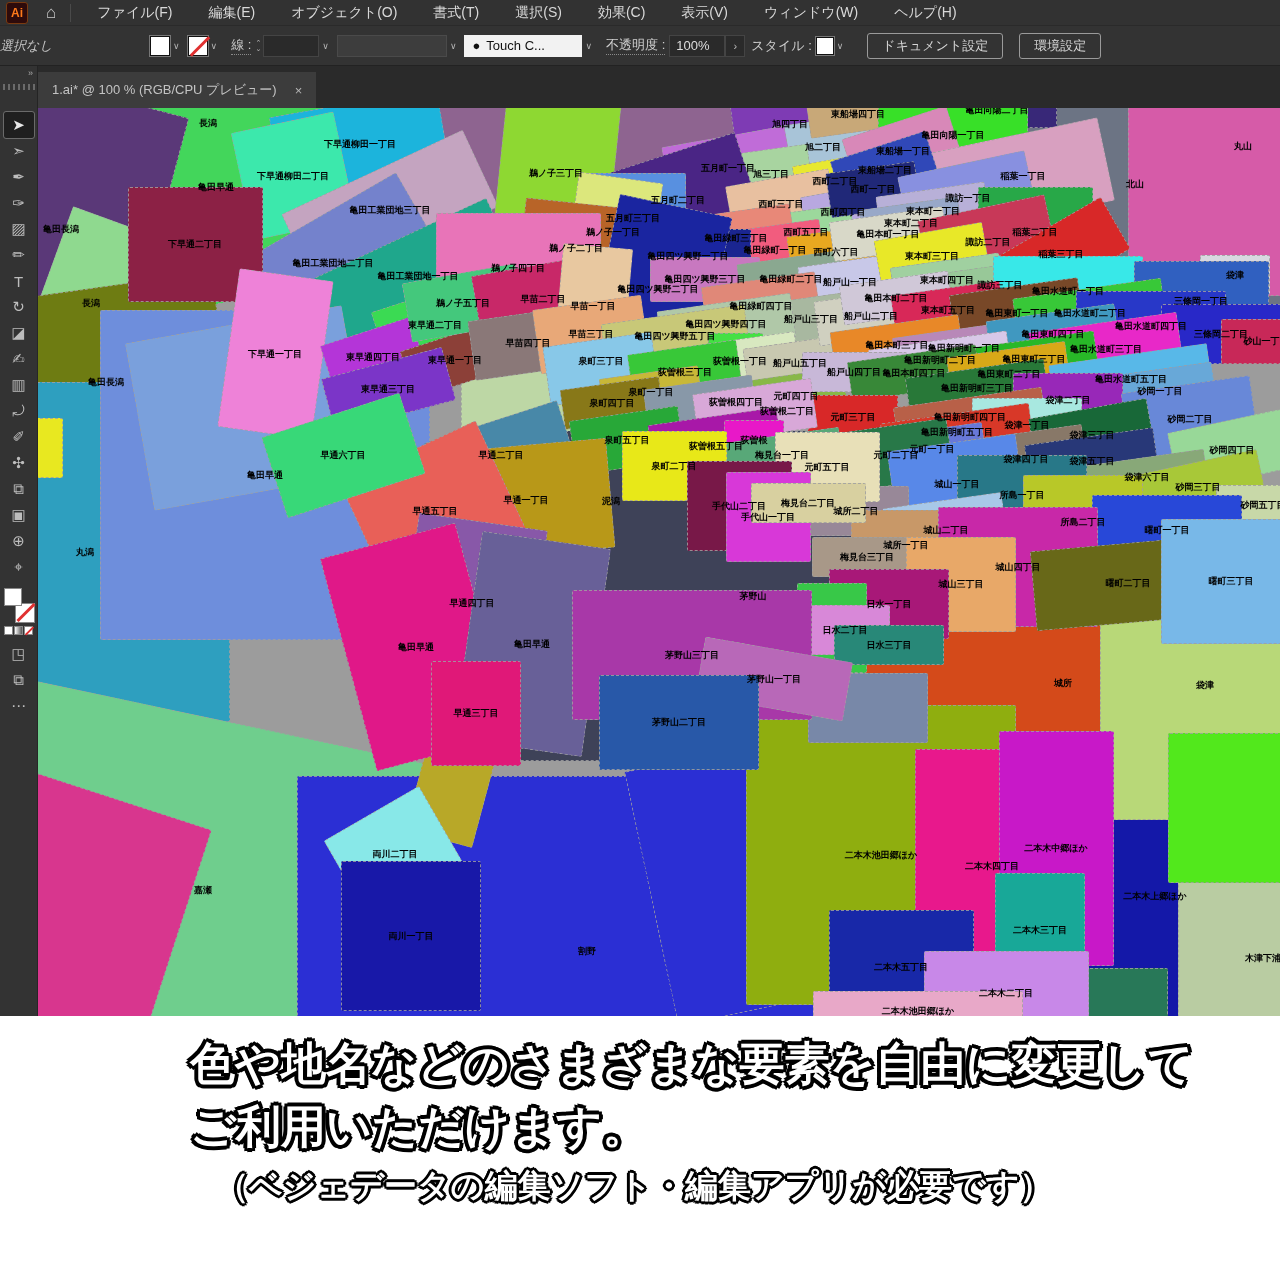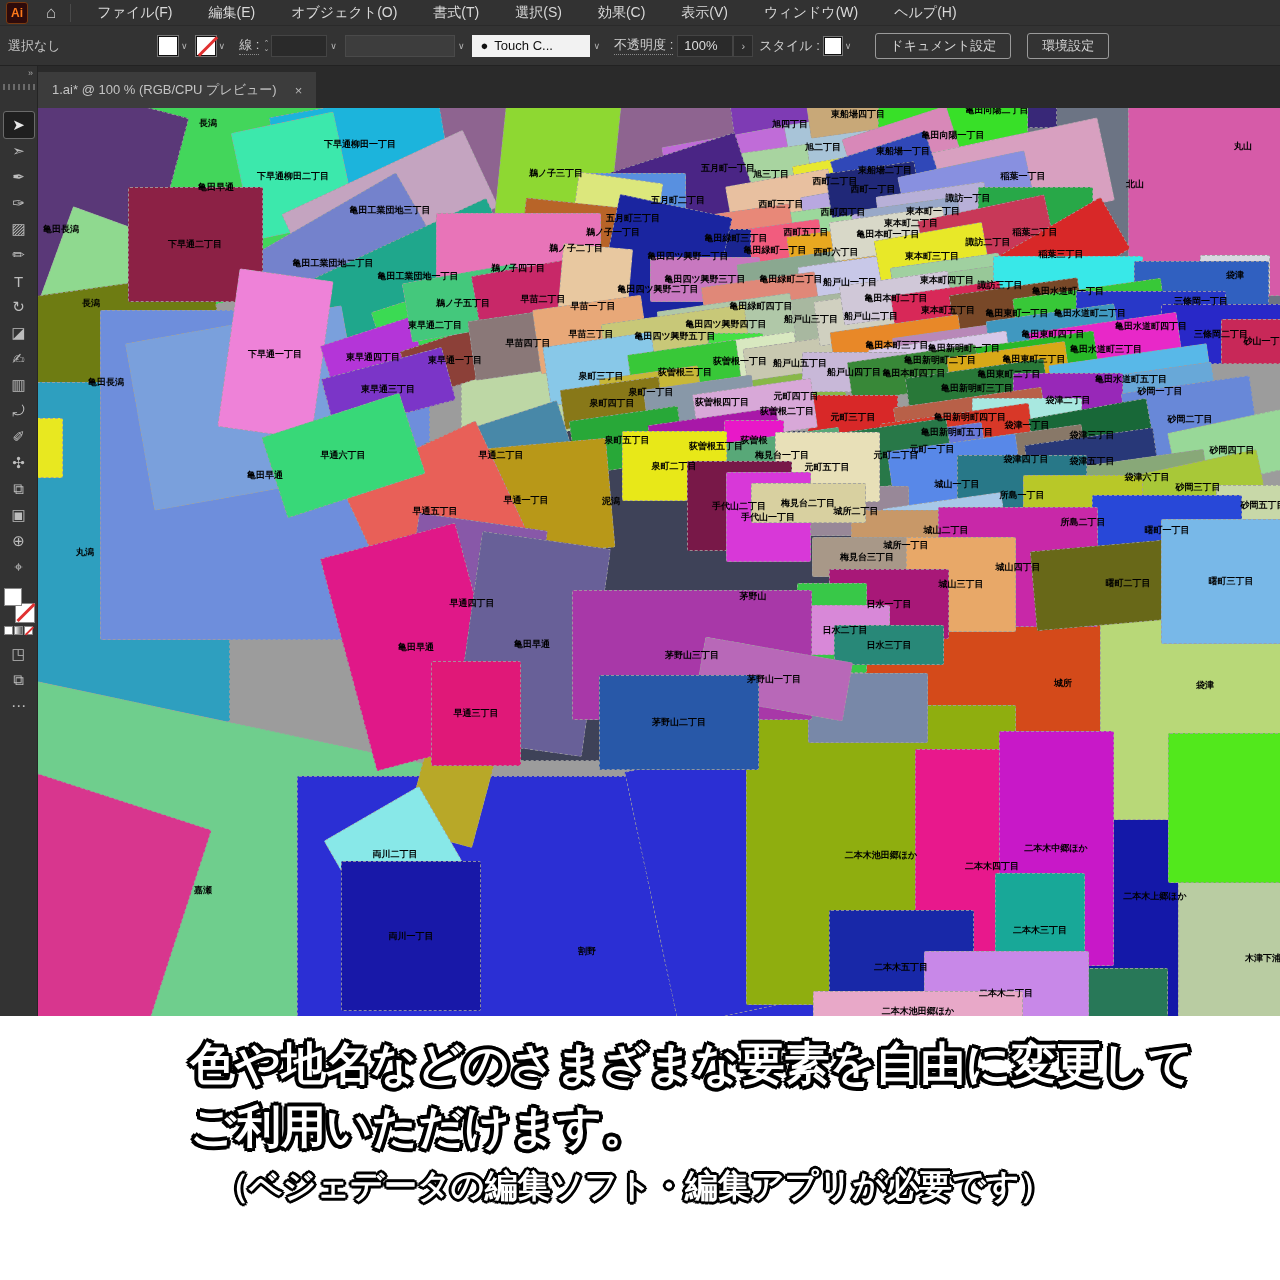--- a/index.html
+++ b/index.html
@@ -8,21 +8,21 @@
 
   
   .menubar { position:absolute; left:0; top:0; width:1280px; height:26px; background:#323232; display:flex; align-items:center; border-bottom:1px solid #2a2a2a; }
   .ai-logo { width:22px; height:22px; margin-left:6px; background:#2e0b0b; color:#ff7a1a; font-weight:700; font-size:12px; display:flex; align-items:center; justify-content:center; border-radius:3px; border:1px solid #7a3a10; }
   .home-ic { color:#c9c9c9; font-size:17px; margin:0 14px 0 18px; }
   .menu-sep { width:1px; height:18px; background:#4a4a4a; margin-right:14px; }
   .menu-item { color:#d9d9d9; font-size:14px; margin:0 12px; white-space:nowrap; cursor:default; }
 
   
   .controlbar { position:absolute; left:0; top:26px; width:1280px; height:40px; background:#333333; border-bottom:1px solid #222; display:flex; align-items:center; font-size:13px; color:#cfcfcf; }
-  .cb-status { margin-left:8px; width:150px; color:#c6c6c6; }
+  .cb-status { margin-left:0; width:150px; color:#c6c6c6;font-style:italic; }
   .swatch { width:20px; height:20px; background:#fff; border:1px solid #111; box-shadow:0 0 0 1px #777; position:relative; }
   .swatch.none:after { content:""; position:absolute; left:-2px; top:8px; width:26px; height:3px; background:#e03030; transform:rotate(-45deg); }
   .chev { color:#b5b5b5; font-size:9px; margin:0 8px 0 3px; }
   .cb-label { margin:0 4px 0 6px; white-space:nowrap; }
   .dotted-u { border-bottom:1px dotted #8a8a8a; }
   .stepper { display:flex; flex-direction:column; font-size:7px; color:#bbb; line-height:6px; margin-right:2px; }
   .field { background:#2a2a2a; border:1px solid #444; height:22px; min-width:56px; display:flex; align-items:center; padding:0 6px; color:#ddd; }
   .field.disabled { background:#3d3d3d; border-color:#4a4a4a; min-width:110px; color:#777; }
   .brush-dd { background:#f2f2f2; color:#111; height:22px; display:flex; align-items:center; padding:0 8px; min-width:118px; font-size:13px; }
   .brush-dot { font-size:13px; margin-right:6px; }
@@ -397,21 +397,21 @@
       <span class="region-label" style="left: 505px; top: 191px;">早苗二丁目</span>
       <span class="region-label" style="left: 555px; top: 198px;">早苗一丁目</span>
       <span class="region-label" style="left: 723px; top: 198px;">亀田緑町四丁目</span>
       <span class="region-label" style="left: 773px; top: 211px;">船戸山三丁目</span>
       <span class="region-label" style="left: 688px; top: 216px;">亀田四ツ興野四丁目</span>
       <span class="region-label" style="left: 490px; top: 235px;">早苗四丁目</span>
       <span class="region-label" style="left: 553px; top: 226px;">早苗三丁目</span>
       <span class="region-label" style="left: 637px; top: 228px;">亀田四ツ興野五丁目</span>
       <span class="region-label" style="left: 702px; top: 253px;">荻曽根一丁目</span>
       <span class="region-label" style="left: 762px; top: 255px;">船戸山五丁目</span>
-      <span class="region-label" style="left: 563px; top: 268px;">泉町三丁目</span>
+      <span class="region-label" style="left: 563px; top: 253px;">泉町三丁目</span>
       <span class="region-label" style="left: 647px; top: 264px;">荻曽根三丁目</span>
       <span class="region-label" style="left: 833px; top: 208px;">船戸山二丁目</span>
       <span class="region-label" style="left: 613px; top: 284px;">泉町一丁目</span>
       <span class="region-label" style="left: 758px; top: 288px;">元町四丁目</span>
       <span class="region-label" style="left: 820px; top: 6px;">東船場四丁目</span>
       <span class="region-label" style="left: 959px; top: 2px;">亀田向陽二丁目</span>
       <span class="region-label" style="left: 915px; top: 27px;">亀田向陽一丁目</span>
       <span class="region-label" style="left: 865px; top: 43px;">東船場一丁目</span>
       <span class="region-label" style="left: 985px; top: 68px;">稲葉一丁目</span>
       <span class="region-label" style="left: 847px; top: 62px;">東船場二丁目</span>
@@ -472,21 +472,21 @@
       <span class="region-label" style="left: 868px; top: 437px;">城所一丁目</span>
       <span class="region-label" style="left: 829px; top: 449px;">梅見台三丁目</span>
       <span class="region-label" style="left: 980px; top: 459px;">城山四丁目</span>
       <span class="region-label" style="left: 1090px; top: 475px;">曙町二丁目</span>
       <span class="region-label" style="left: 1193px; top: 473px;">曙町三丁目</span>
       <span class="region-label" style="left: 923px; top: 476px;">城山三丁目</span>
       <span class="region-label" style="left: 851px; top: 496px;">日水一丁目</span>
       <span class="region-label" style="left: 807px; top: 522px;">日水二丁目</span>
       <span class="region-label" style="left: 851px; top: 537px;">日水三丁目</span>
       <span class="region-label" style="left: 574px; top: 295px;">泉町四丁目</span>
-      <span class="region-label" style="left: 684px; top: 294px; text-align: center;">荻曽根四丁目</span>
+      <span class="region-label" style="left: 698px; top: 294px; text-align: center;">荻曽根四丁目</span>
       <span class="region-label" style="left: 717px; top: 303px; margin-left: 32px;">荻曽根二丁目</span>
       <span class="region-label" style="left: 589px; top: 332px;">泉町五丁目</span>
       <span class="region-label" style="left: 678px; top: 338px;">荻曽根五丁目</span>
       <span class="region-label" style="left: 716px; top: 332px;">荻曽根</span>
       <span class="region-label" style="left: 744px; top: 347px;">梅見台一丁目</span>
       <span class="region-label" style="left: 463px; top: 347px;">早通二丁目</span>
       <span class="region-label" style="left: 636px; top: 358px;">泉町二丁目</span>
       <span class="region-label" style="left: 789px; top: 359px;">元町五丁目</span>
       <span class="region-label" style="left: 488px; top: 392px;">早通一丁目</span>
       <span class="region-label" style="left: 701px; top: 398px;">手代山二丁目</span>

